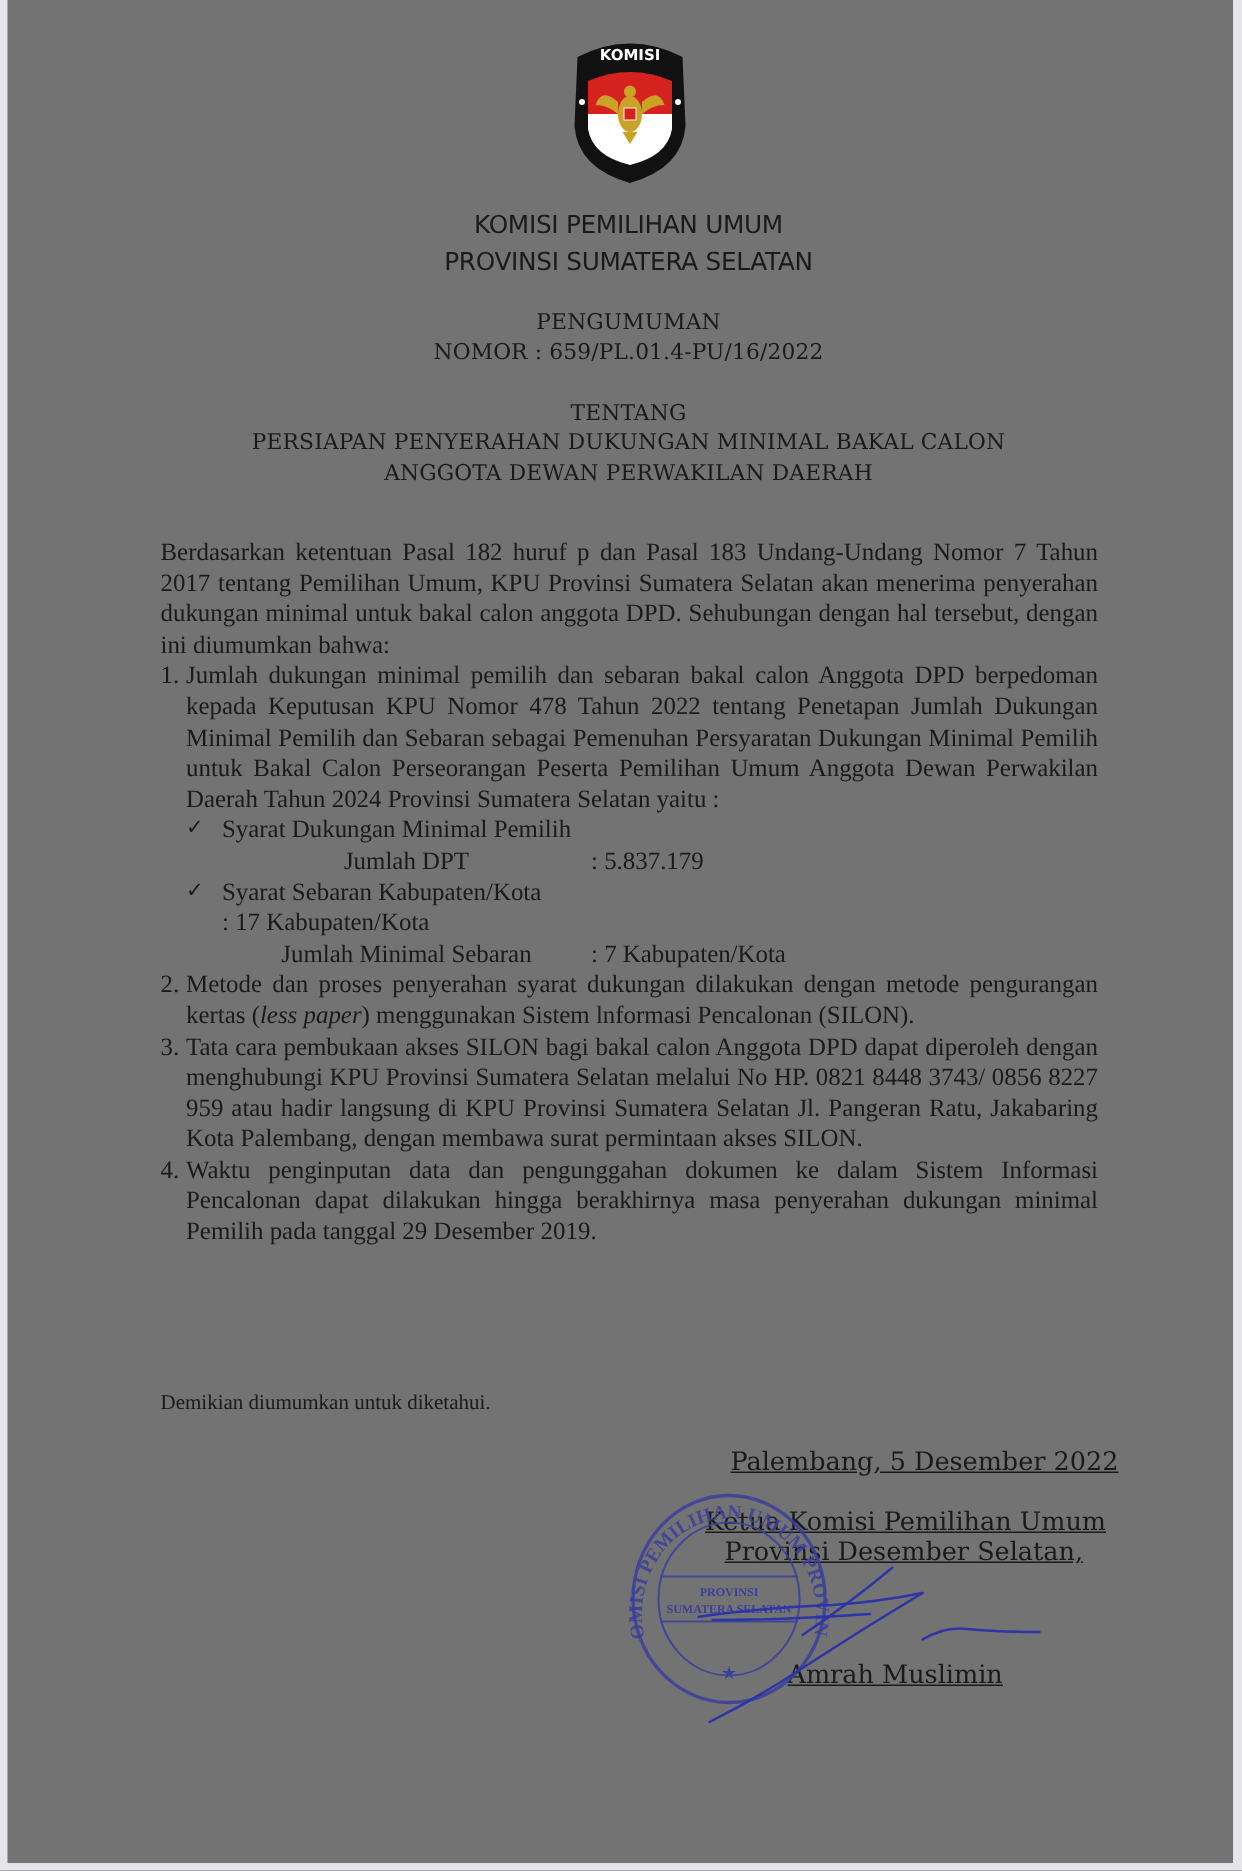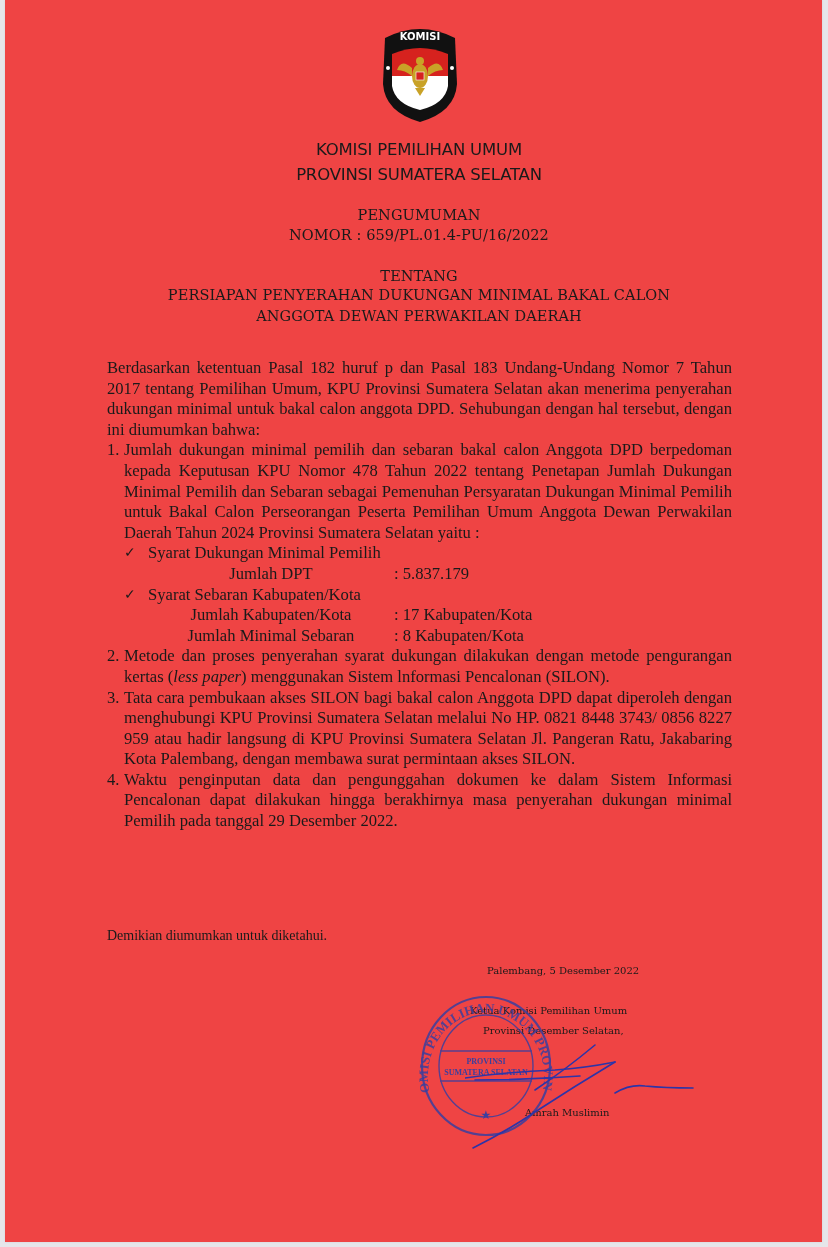--- a/index.html
+++ b/index.html
@@ -2,21 +2,21 @@
 <html><head>
 <meta charset="utf-8">
 <style>
   html, body { margin: 0; padding: 0; }
   body {
     width: 828px; height: 1247px; position: relative; overflow: hidden;
     background: #e6e6ea;
   }
   .page {
     position: absolute; left: 5px; top: 0; width: 817px; height: 1242px;
-    background: #ef4444;
+    background: #737373;
     box-shadow: 0 0 2px rgba(0,0,0,0.08);
   }
   .sans { font-family: "DejaVu Sans", sans-serif; }
   .bookman { font-family: "DejaVu Serif", serif; }
   .center { position: absolute; left: 0; width: 828px; text-align: center; color: #1a1a1a; }
 
   .logo { position: absolute; left: 370px; top: 24px; width: 90px; height: 100px; }
 
   .h1 { font-size: 16.5px; letter-spacing: -0.2px; }
   .h2 { font-size: 14.5px; letter-spacing: 0.1px; }
@@ -28,21 +28,21 @@
   }
   .para { margin: 0; }
   .list { margin: 0; padding: 0; list-style: none; }
   .list li { position: relative; padding-left: 17px; }
   .num { position: absolute; left: 0; top: 0; }
   .sub { position: relative; padding-left: 24px; text-align: left; }
   .check { position: absolute; left: 0; top: 0; font-size: 14px; }
   .kv { display: flex; padding-left: 24px; text-align: center; }
   .kv .k { width: 246px; }
   .closing { position: absolute; left: 102px; top: 928px; font-family: "Liberation Serif", serif; font-size: 14px; color:#1a1a1a; }
-  .sig { position: absolute; font-family: "DejaVu Serif", serif; font-size: 10px; color: #1a1a1a; white-space: nowrap; }
+  .sig { position: absolute; font-family: "DejaVu Serif", serif; font-size: 17px; color: #1a1a1a; white-space: nowrap; text-decoration: underline; }
   .seal { position: absolute; left: 413px; top: 993px; width: 136px; height: 146px; }
   .signature { position: absolute; left: 460px; top: 1040px; width: 240px; height: 110px; }
 </style>
 </head>
 <body>
 
 <div class="page">
 
   <svg class="logo" viewBox="0 0 90 100">
     <path d="M10 14 Q45 -4 80 14 L82 60 Q80 88 45 98 Q10 88 8 60 Z" fill="#111"></path>
@@ -87,39 +87,38 @@
         </div>
         <div class="kv">
           <span class="k">Jumlah DPT</span>
           <span>: 5.837.179</span>
         </div>
         <div class="sub">
           <span class="check">✓</span>
           <span>Syarat Sebaran Kabupaten/Kota</span>
         </div>
         <div class="kv">
-          <span class="k">Jumlah Kabupaten/Kota</span>
           <span>: 17 Kabupaten/Kota</span>
         </div>
         <div class="kv">
           <span class="k">Jumlah Minimal Sebaran</span>
-          <span>: 8 Kabupaten/Kota</span>
+          <span>: 7 Kabupaten/Kota</span>
         </div>
       </li>
       <li>
         <span class="num">2.</span>
         <span>Metode dan proses penyerahan syarat dukungan dilakukan dengan metode pengurangan kertas (</span><i>less paper</i><span>) menggunakan Sistem lnformasi Pencalonan (SILON).</span>
       </li>
       <li>
         <span class="num">3.</span>
         <span>Tata cara pembukaan akses SILON bagi bakal calon Anggota DPD dapat diperoleh dengan menghubungi KPU Provinsi Sumatera Selatan melalui No HP. 0821 8448 3743/ 0856 8227 959 atau hadir langsung di KPU Provinsi Sumatera Selatan Jl. Pangeran Ratu, Jakabaring Kota Palembang, dengan membawa surat permintaan akses SILON.</span>
       </li>
       <li>
         <span class="num">4.</span>
-        <span>Waktu penginputan data dan pengunggahan dokumen ke dalam Sistem Informasi Pencalonan dapat dilakukan hingga berakhirnya masa penyerahan dukungan minimal Pemilih pada tanggal 29 Desember 2022.</span>
+        <span>Waktu penginputan data dan pengunggahan dokumen ke dalam Sistem Informasi Pencalonan dapat dilakukan hingga berakhirnya masa penyerahan dukungan minimal Pemilih pada tanggal 29 Desember 2019.</span>
       </li>
     </ol>
   </div>
 
   <div class="closing">Demikian diumumkan untuk diketahui.</div>
 
   <div class="sig" style="left:482px; top:965px;">Palembang, 5 Desember 2022</div>
   <div class="sig" style="left:465px; top:1005px;">Ketua Komisi Pemilihan Umum</div>
   <div class="sig" style="left:478px; top:1025px;">Provinsi Desember Selatan,</div>
   <div class="sig" style="left:520px; top:1107px;">Amrah Muslimin</div>

